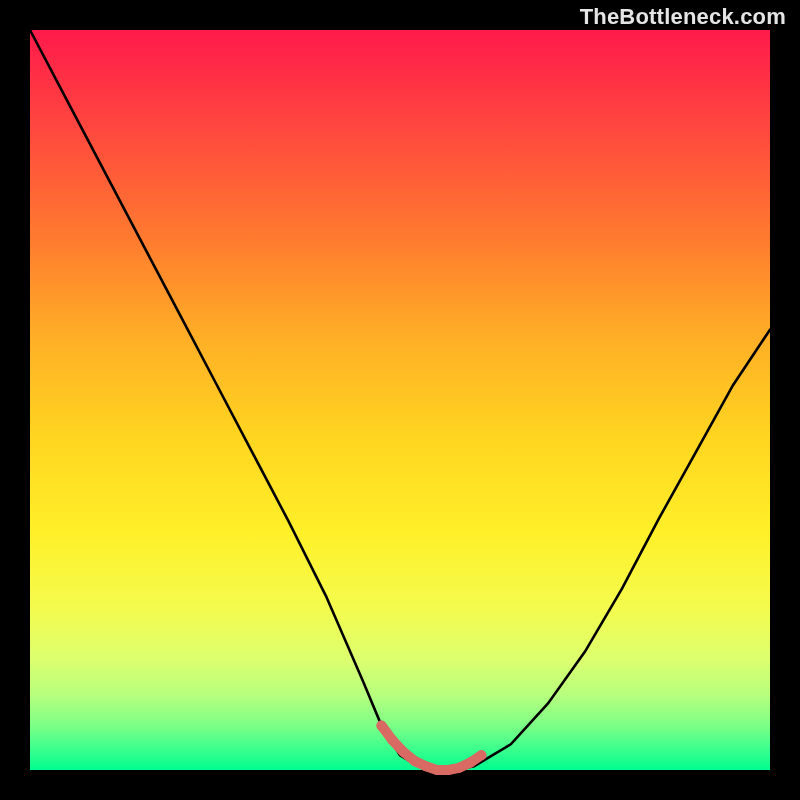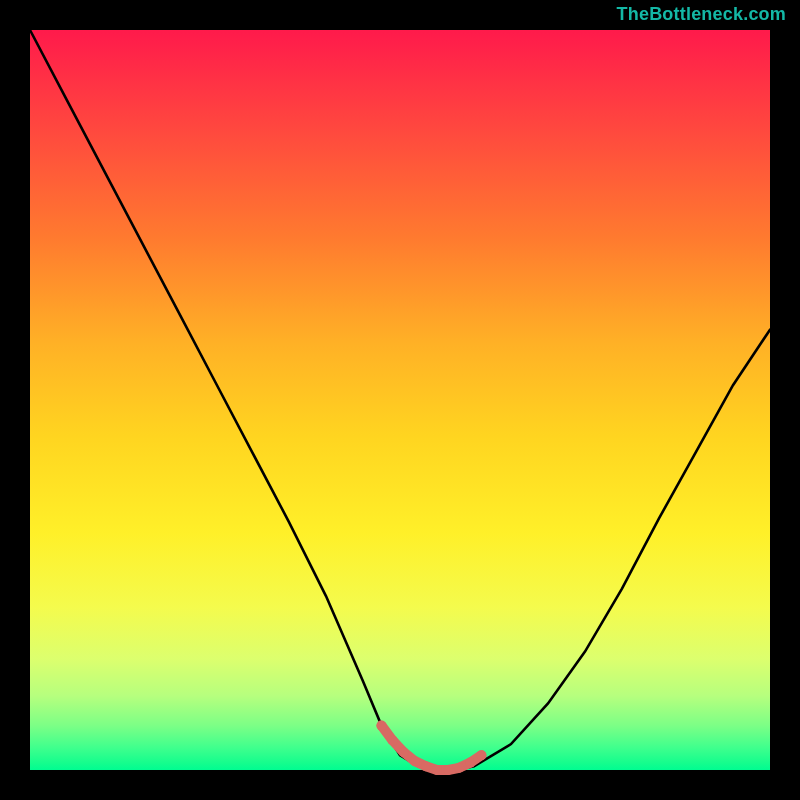--- a/index.html
+++ b/index.html
@@ -14,22 +14,22 @@
   .frame {
     position: relative;
     width: 800px;
     height: 800px;
     background: #000;
   }
   .watermark {
     position: absolute;
     top: 4px;
     right: 14px;
-    color: #14b8a6;
-    font-size: 18px;
+    color: #e5e5e5;
+    font-size: 22px;
     font-weight: 600;
     letter-spacing: 0.2px;
     z-index: 5;
     user-select: none;
   }
   .plot-wrap {
     position: absolute;
     left: 30px;
     top: 30px;
     width: 740px;

